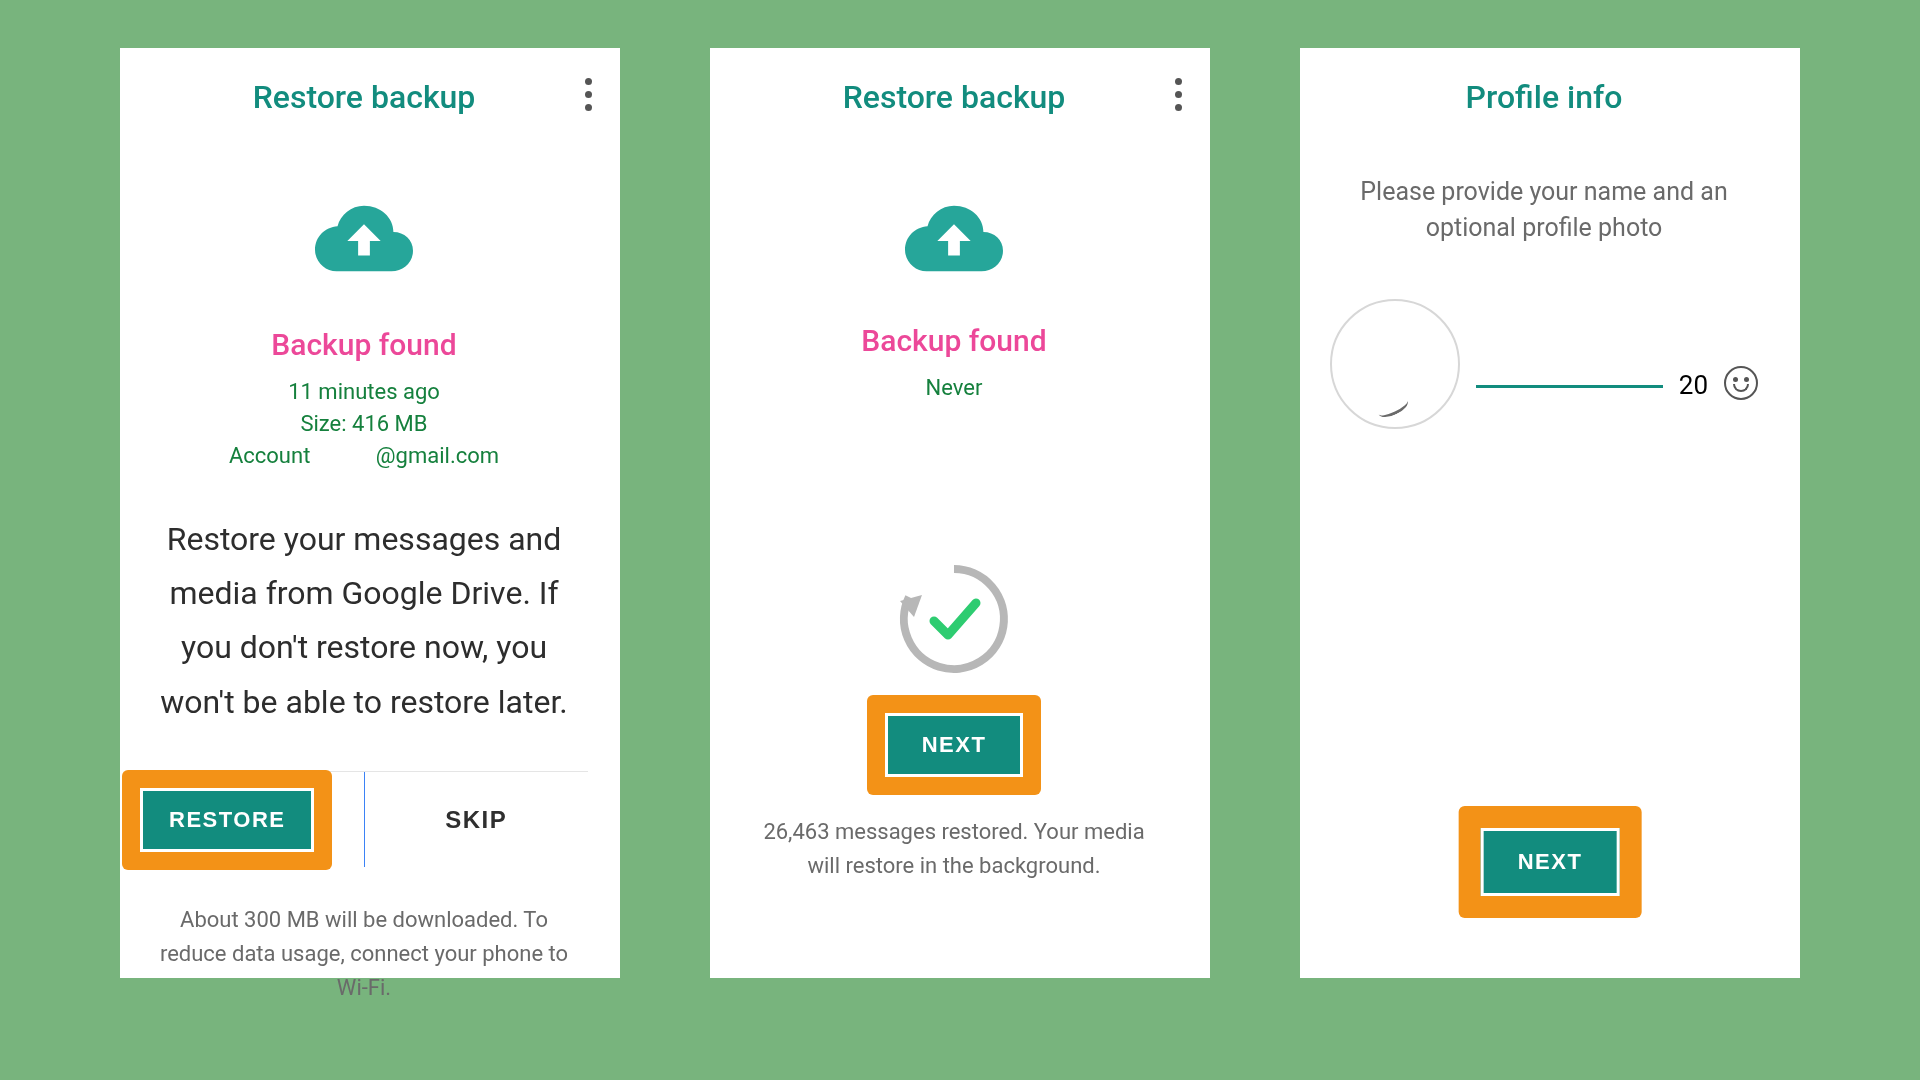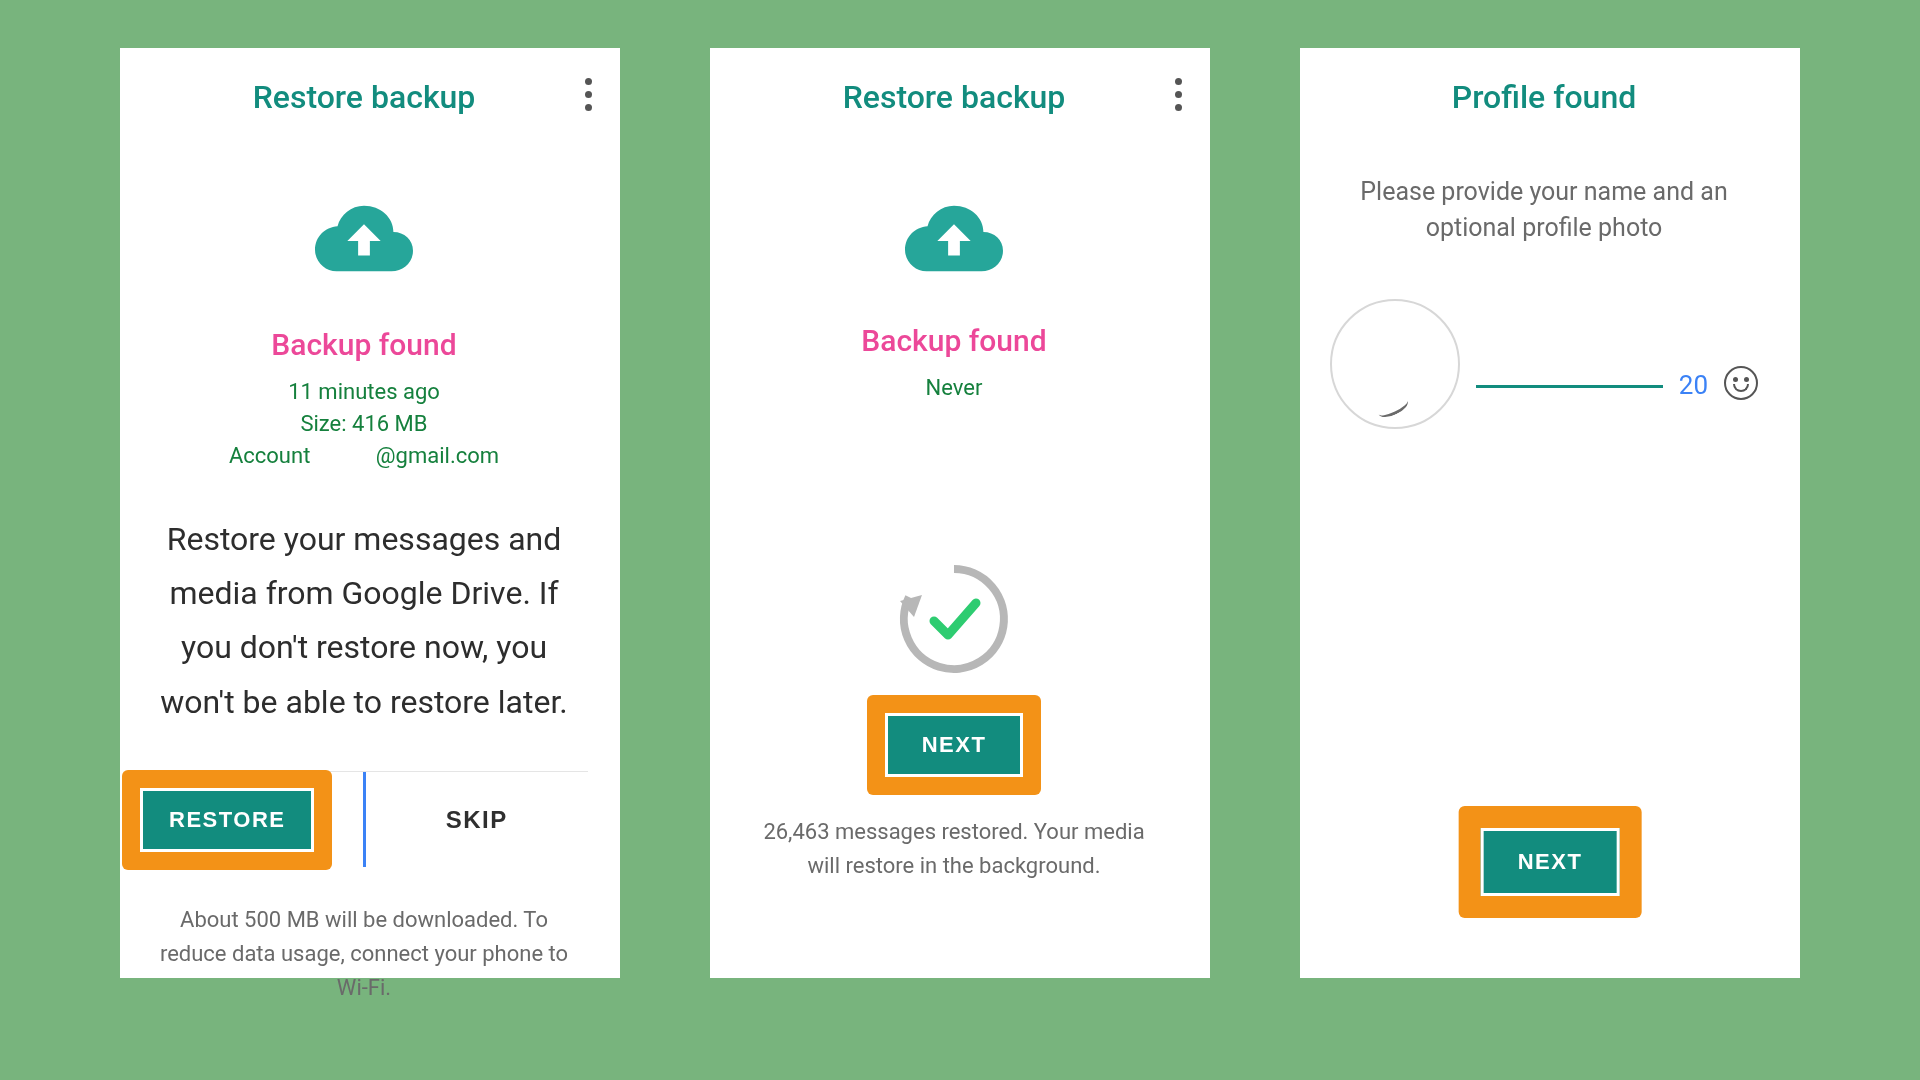--- a/index.html
+++ b/index.html
@@ -74,21 +74,21 @@
     margin-top: 42px;
     border-top: 1px solid #e5e5e5;
   }
   .btn-row .cell {
     flex: 1;
     display: flex;
     justify-content: center;
     align-items: center;
     height: 95px;
   }
-  .btn-row .cell:first-child { border-right: 3px solid #3b82f6; }
+  .btn-row .cell:first-child { border-right: 1px solid #3b82f6; }
   .highlight-box {
     background: #f39217;
     padding: 18px;
     display: inline-flex;
     border-radius: 6px;
   }
   .green-btn {
     background: #128c7e;
     color: #fff;
     font-size: 22px;
@@ -156,21 +156,21 @@
     transform: rotate(-25deg);
     border-radius: 50%;
   }
   .name-line {
     flex: 1;
     height: 3px;
     background: #128c7e;
     margin-top: 46px;
   }
   .count {
-    color: #3b82f6;
+    color: #000000;
     font-size: 26px;
     margin-top: 42px;
   }
   .emoji-icon {
     width: 34px; height: 34px;
     border: 2.5px solid #555;
     border-radius: 50%;
     position: relative;
     margin-top: 38px;
   }
@@ -217,21 +217,21 @@
   <div class="btn-row">
     <div class="cell" style="padding:0;justify-content:flex-start;">
       <div class="highlight-box" style="margin-left:-18px;">
         <button class="green-btn">RESTORE</button>
       </div>
     </div>
     <div class="cell">
       <button class="skip-btn">SKIP</button>
     </div>
   </div>
-  <div class="footnote">About 500 MB will be downloaded. To reduce data usage, connect your phone to Wi-Fi.</div>
+  <div class="footnote">About 300 MB will be downloaded. To reduce data usage, connect your phone to Wi-Fi.</div>
 </div>
 
 <div class="screen">
   <div class="title">Restore backup</div>
   <div class="kebab">
     <span></span>
       <span></span>
       <span></span>
   </div>
   <div class="cloud-icon">
@@ -248,21 +248,21 @@
       <path fill="none" stroke="#2ecc71" stroke-width="9" stroke-linecap="round" stroke-linejoin="round" d="M40 62 l14 14 28-32"></path>
     </svg>
   </div>
   <div class="highlight-box s2-hl">
     <button class="green-btn" style="padding:16px 34px;">NEXT</button>
   </div>
   <div class="footnote s2-foot">26,463 messages restored. Your media will restore in the background.</div>
 </div>
 
 <div class="screen">
-  <div class="title">Profile found</div>
+  <div class="title">Profile info</div>
   <div class="subtitle">Please provide your name and an optional profile photo</div>
   <div class="profile-row">
     <div class="avatar"></div>
     <div class="name-line"></div>
     <div class="count">20</div>
     <div class="emoji-icon">
         <div class="emoji-smile"></div>
       </div>
   </div>
   <div class="s3-btn-wrap">

